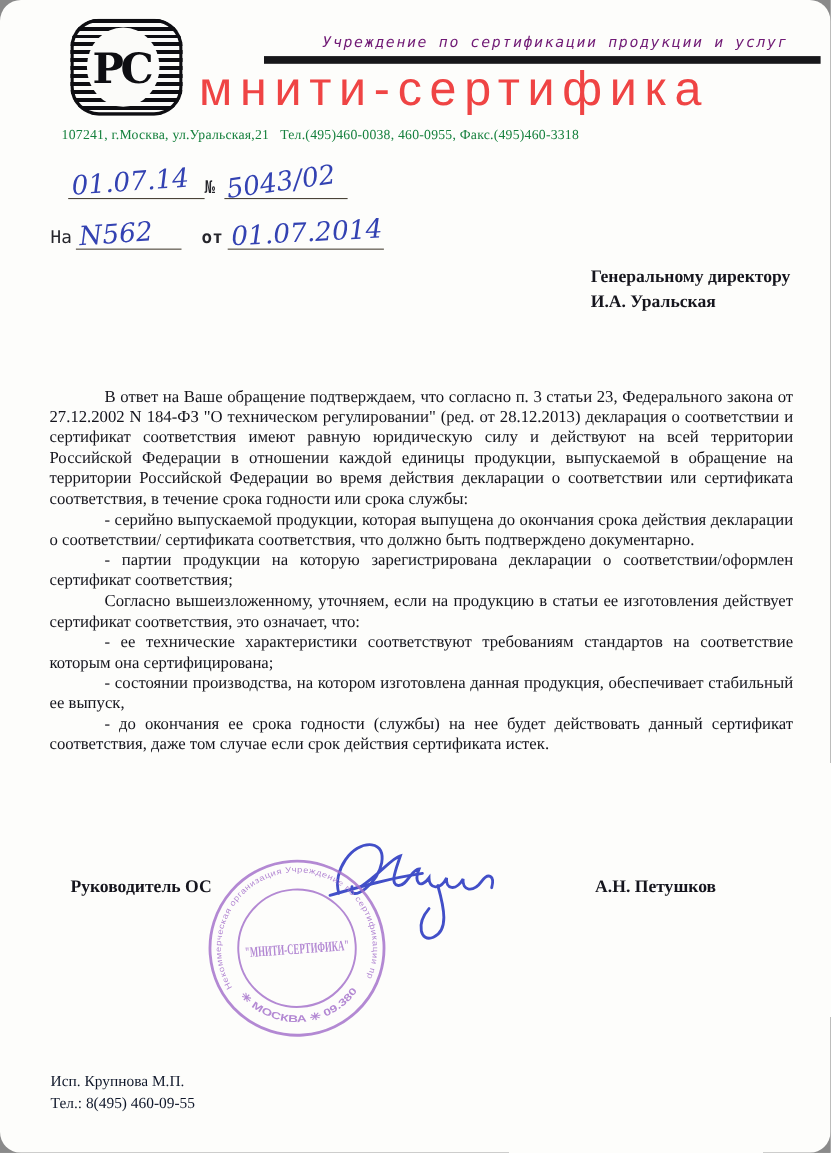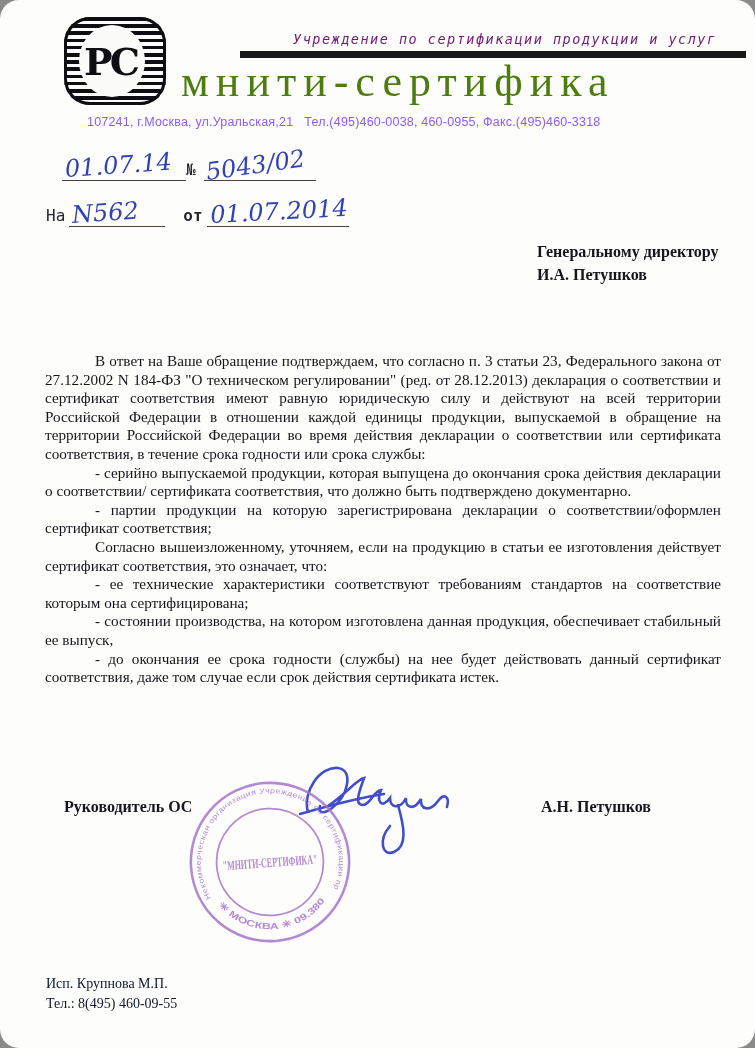--- a/index.html
+++ b/index.html
@@ -14,24 +14,24 @@
     border-radius:26px;box-shadow:inset 0 0 0 3px #0e0e12;}
   .logo-circle{position:absolute;left:15px;top:8px;width:66px;height:72px;
     background:#fbfbf9;border-radius:50%;display:flex;align-items:center;justify-content:center;}
   .logo-circle span{font-family:"DejaVu Serif",serif;font-weight:bold;font-size:38px;
     color:#0e0e12;letter-spacing:-3px;padding-right:3px;}
   .slogan{position:absolute;left:293px;top:31px;width:452px;
     font-family:"DejaVu Sans Mono",monospace;font-style:italic;font-size:13.5px;
     letter-spacing:1.5px;color:#701a75;white-space:nowrap;}
   .head-rule{position:absolute;left:240px;top:51px;width:506px;height:7px;background:#17171a;}
   .org-title{position:absolute;left:181px;top:56px;width:570px;
-    font-family:Liberation Serif, serif;font-size:44px;font-weight:400;
-    letter-spacing:7px;color:#4d7c0f;white-space:nowrap;}
-  .address{position:absolute;left:87px;top:115px;
-    font-family:Liberation Sans, sans-serif;font-size:12.5px;letter-spacing:0.2px;color:#8b5cf6;
+    font-family:Liberation Sans, sans-serif;font-size:44px;font-weight:400;
+    letter-spacing:7px;color:#ef4444;white-space:nowrap;}
+  .address{position:absolute;left:56px;top:115px;
+    font-family:Liberation Serif, serif;font-size:12.5px;letter-spacing:0.2px;color:#15803d;
     white-space:pre;}
   
   .ref-line{position:absolute;display:flex;align-items:flex-end;
     font-family:"DejaVu Sans Mono",monospace;font-size:16px;color:#26262c;}
   .ref-line.l1{left:62px;top:146px;}
   .ref-line.l2{left:46px;top:192px;justify-content:center;}
   .ref-label{padding:0 4px 2px 0;}
   .ref-label.ot{margin-left:18px;font-weight:bold;}
   .ref-field{position:relative;height:34px;border-bottom:1.6px solid #4a4338;}
   .f-date{width:124px;}
@@ -90,21 +90,21 @@
       <span class="hand">N562</span>
     </span>
     <span class="ref-label ot">от</span>
     <span class="ref-field f-in-date">
       <span class="hand">01.07.2014</span>
     </span>
   </div>
 
   <div class="recipient">
     <div>Генеральному директору</div>
-    <div>И.А. Петушков</div>
+    <div>И.А. Уральская</div>
   </div>
 
   <div class="body-text">
     <p>В ответ на Ваше обращение подтверждаем, что согласно п. 3 статьи 23, Федерального закона от 27.12.2002 N 184-ФЗ "О техническом регулировании" (ред. от 28.12.2013) декларация о соответствии и сертификат соответствия имеют равную юридическую силу и действуют на всей территории Российской Федерации в отношении каждой единицы продукции, выпускаемой в обращение на территории Российской Федерации во время действия декларации о соответствии или сертификата соответствия, в течение срока годности или срока службы:</p>
     <p>- серийно выпускаемой продукции, которая выпущена до окончания срока действия декларации о соответствии/ сертификата соответствия, что должно быть подтверждено документарно.</p>
     <p>- партии продукции на которую зарегистрирована декларации о соответствии/оформлен сертификат соответствия;</p>
     <p>Согласно вышеизложенному, уточняем, если на продукцию в статьи ее изготовления действует сертификат соответствия, это означает, что:</p>
     <p>- ее технические характеристики соответствуют требованиям стандартов на соответствие которым она сертифицирована;</p>
     <p>- состоянии производства, на котором изготовлена данная продукция, обеспечивает стабильный ее выпуск,</p>
     <p>- до окончания ее срока годности (службы) на нее будет действовать данный сертификат соответствия, даже  том случае если срок действия сертификата истек.</p>

